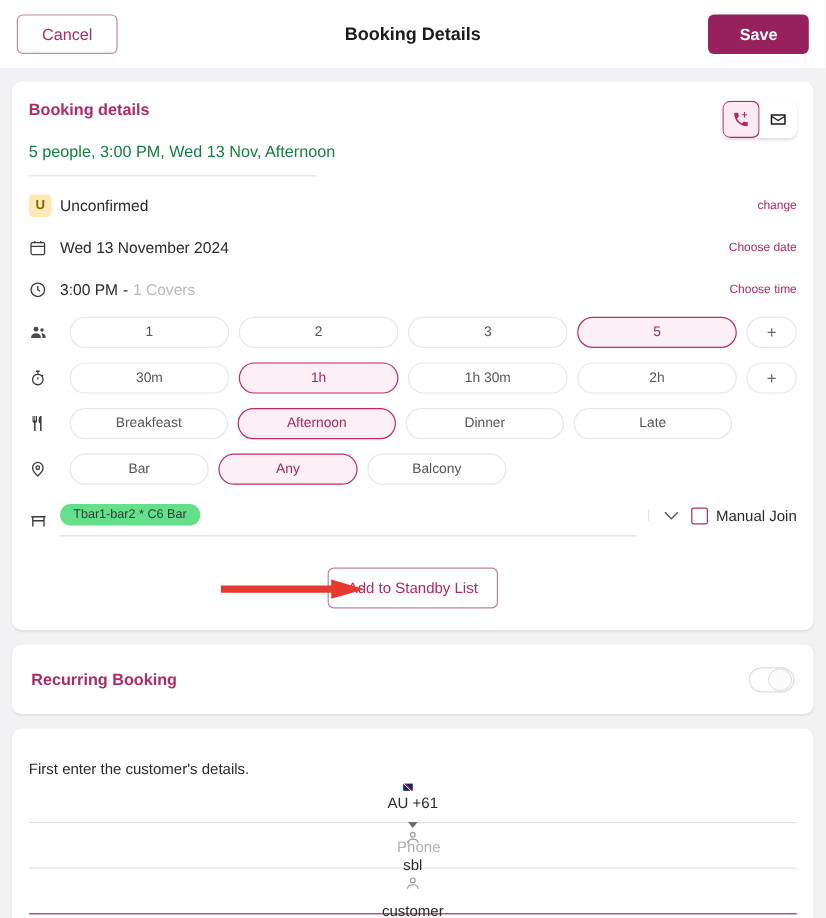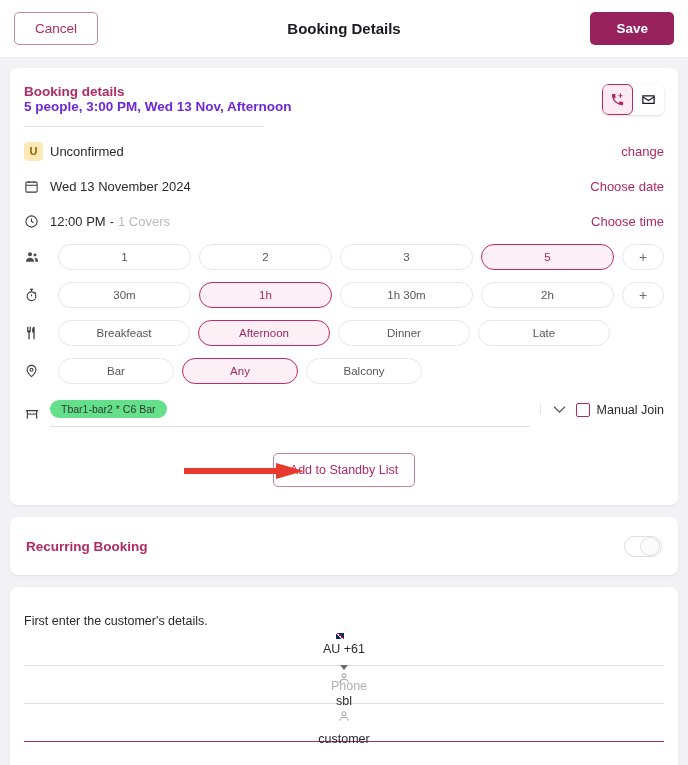--- a/index.html
+++ b/index.html
@@ -41,21 +41,21 @@
     box-shadow: 0 1px 2px rgba(0,0,0,.07);
     position: relative;
   }
   .card-title {
     font-size: 13.5px; font-weight: bold; color: #b02a63;
   }
 
   
   #booking-card { padding: 16px 14px 18px 14px; }
   .summary-line {
-    font-size: 13.5px; color: #6d28d9;  font-weight: bold;
+    font-size: 13.5px; color: #15803d; margin-top: 20px;
   }
   .hr { height: 1px; background: #e3e3e8; margin: 12px 0 0 0; width: 240px; }
 
   .action-icons {
     position: absolute; right: 14px; top: 16px;
     display: flex; align-items: center;
     border-radius: 7px; overflow: hidden;
     box-shadow: 0 1px 3px rgba(0,0,0,.14);
     background: #fff;
   }
@@ -71,21 +71,21 @@
   }
   .info-row .lead-icon {
     width: 26px; flex: 0 0 26px; display: flex; align-items: center;
   }
   .badge-u {
     width: 19px; height: 19px; background: #fde9b6; color: #8a6400;
     border-radius: 4px; font-size: 11px; font-weight: bold;
     display: flex; align-items: center; justify-content: center;
   }
   .info-row .link {
-    margin-left: auto; color: #b02a63; font-size: 13px; cursor: pointer;
+    margin-left: auto; color: #b02a63; font-size: 10px; cursor: pointer;
   }
   .muted { color: #b9b9c0; }
 
   
   .chip-row { display: flex; align-items: center; margin-top: 12px; gap: 8px; }
   .chip-row .lead-icon { width: 26px; flex: 0 0 26px; display: flex; align-items: center; }
   .chip {
     border: 1px solid #e6e6ec; background: #fff; border-radius: 20px;
     height: 26px; display: flex; align-items: center; justify-content: center;
     font-size: 11.5px; color: #55555d; cursor: pointer; font-family: inherit;
@@ -236,21 +236,21 @@
       <span class="link">Choose date</span>
     </div>
 
     <div class="info-row">
       <div class="lead-icon">
         <svg width="15" height="15" viewBox="0 0 24 24" fill="none" stroke="#3a3a40" stroke-width="1.7">
           <circle cx="12" cy="12" r="9"></circle>
             <path d="M12 7v5l3.2 2"></path>
         </svg>
       </div>
-      <span>12:00 PM</span>
+      <span>3:00 PM</span>
       <span style="margin:0 4px">-</span>
       <span class="muted">1 Covers</span>
       <span class="link">Choose time</span>
     </div>
 
     <div class="chip-row">
       <div class="lead-icon">
         <svg width="16" height="16" viewBox="0 0 24 24" fill="#4a4a50">
           <circle cx="9" cy="8" r="3"></circle>
             <circle cx="16.5" cy="9" r="2.2"></circle>

